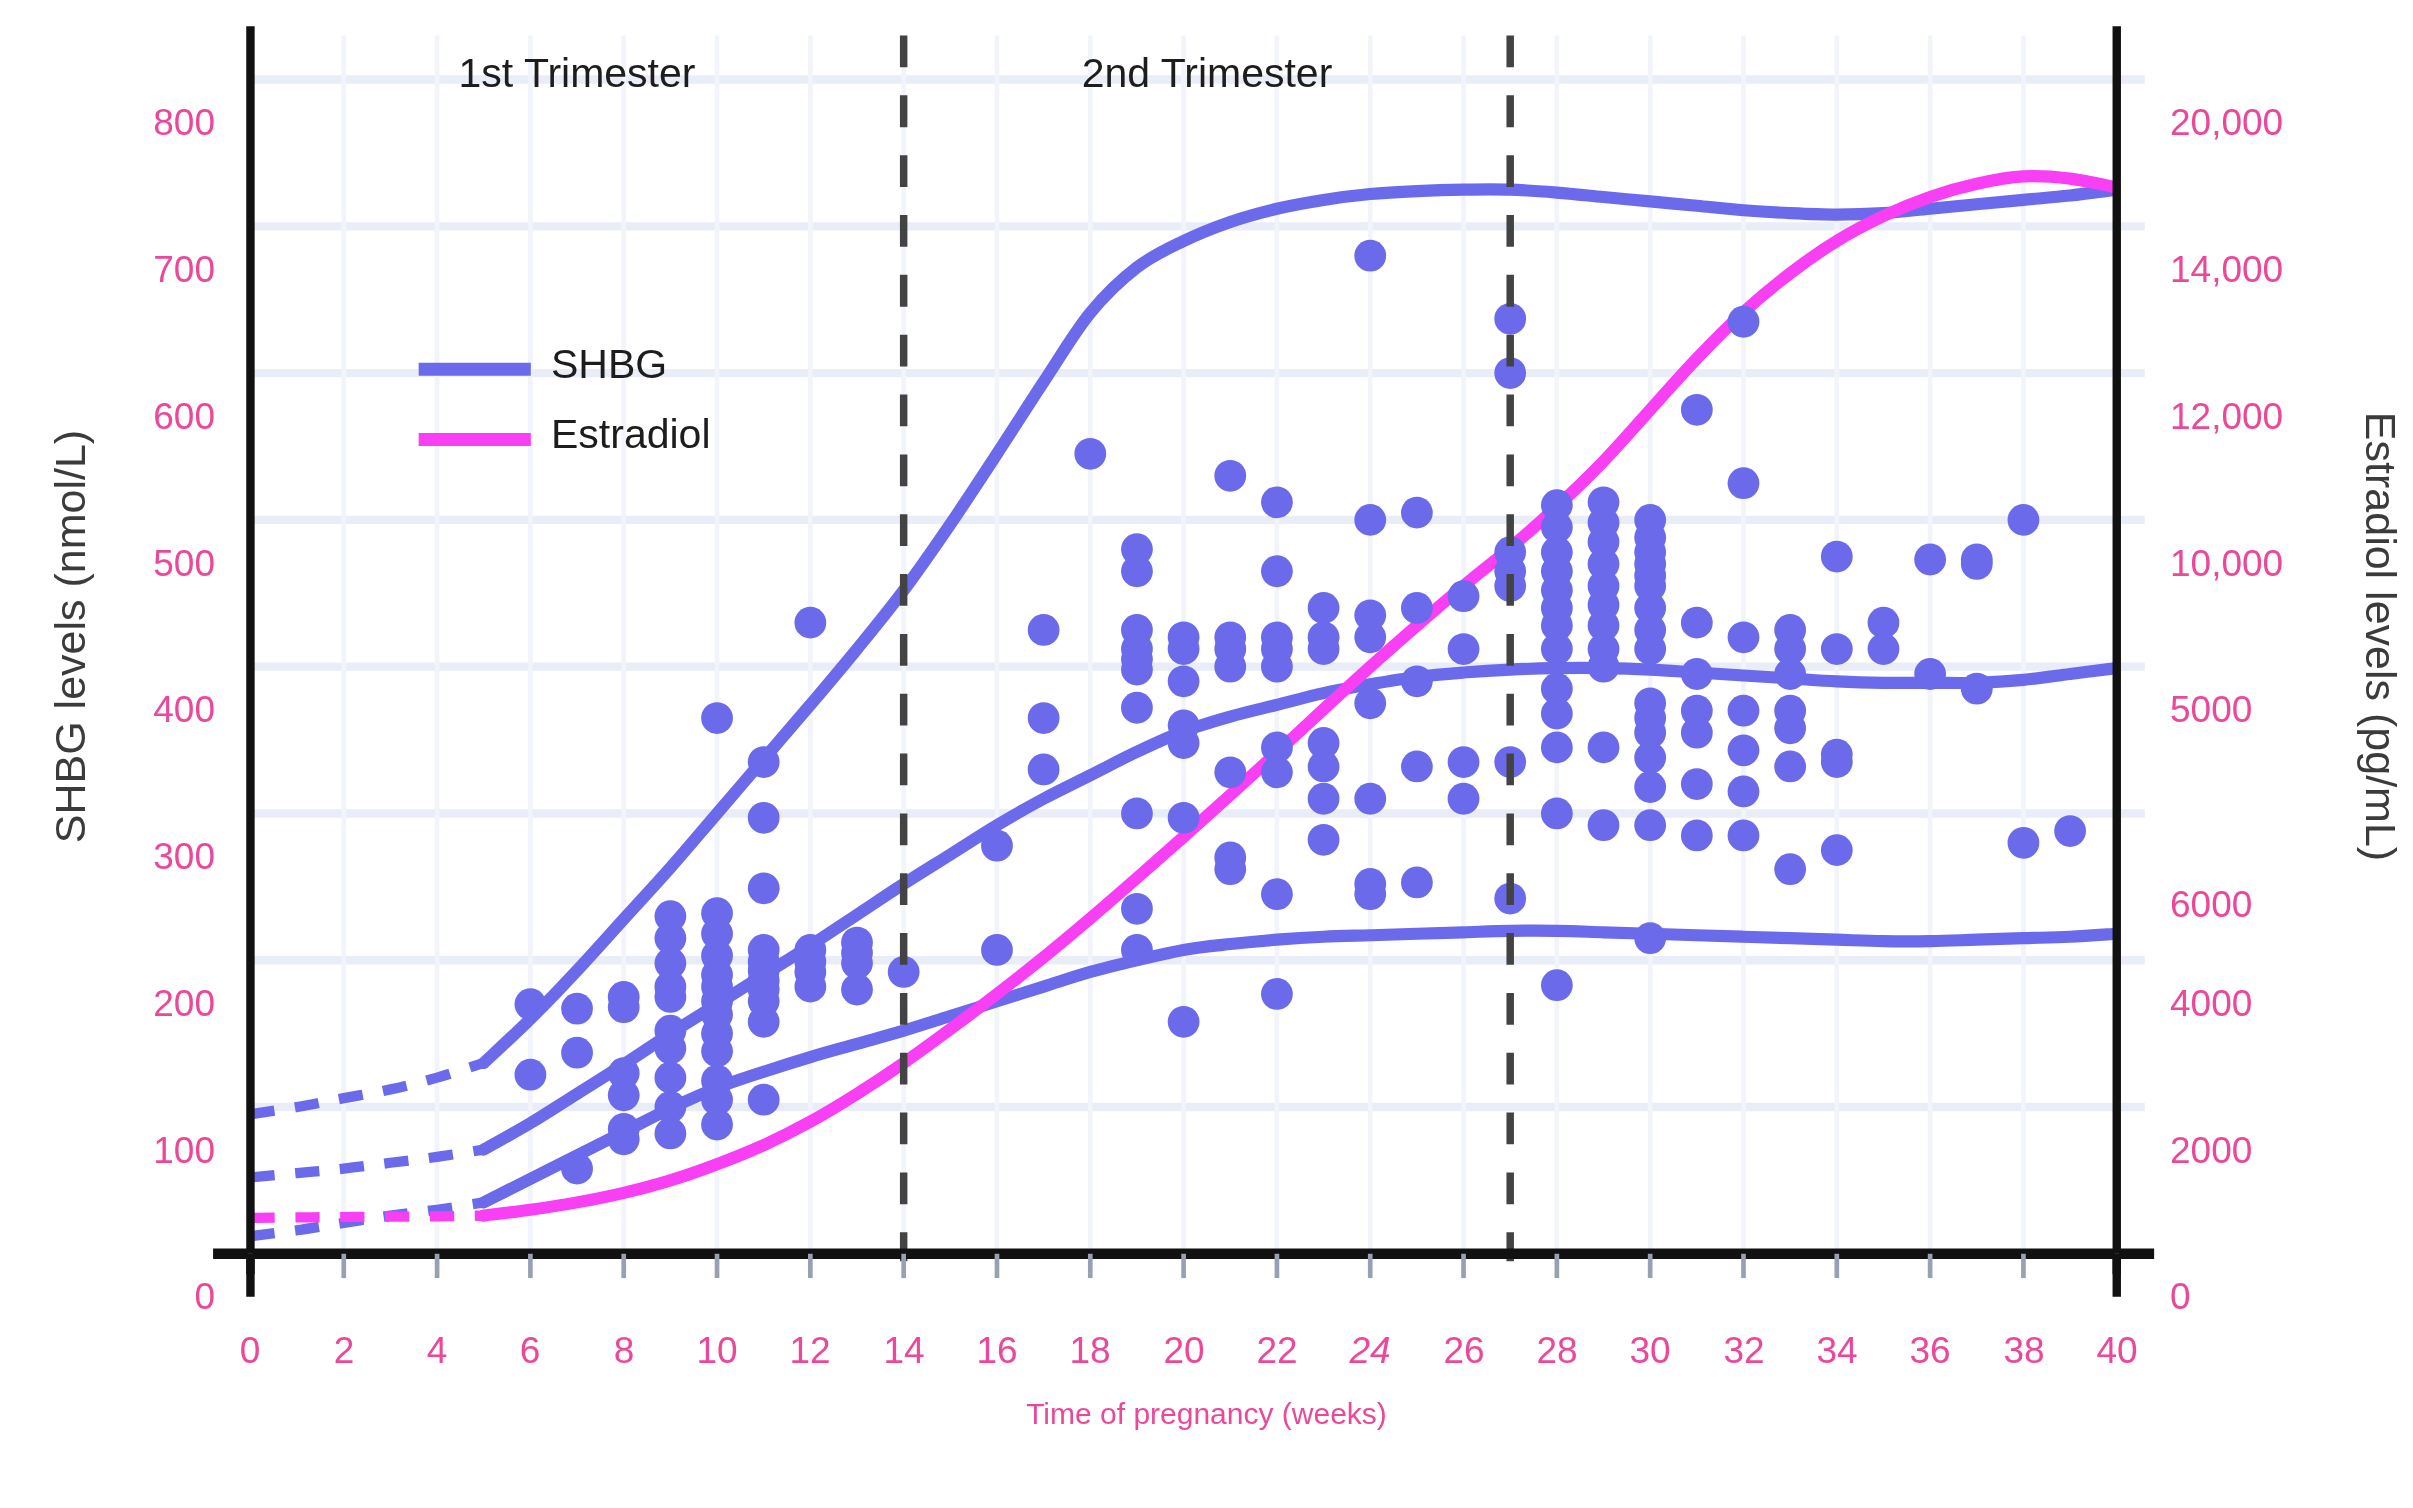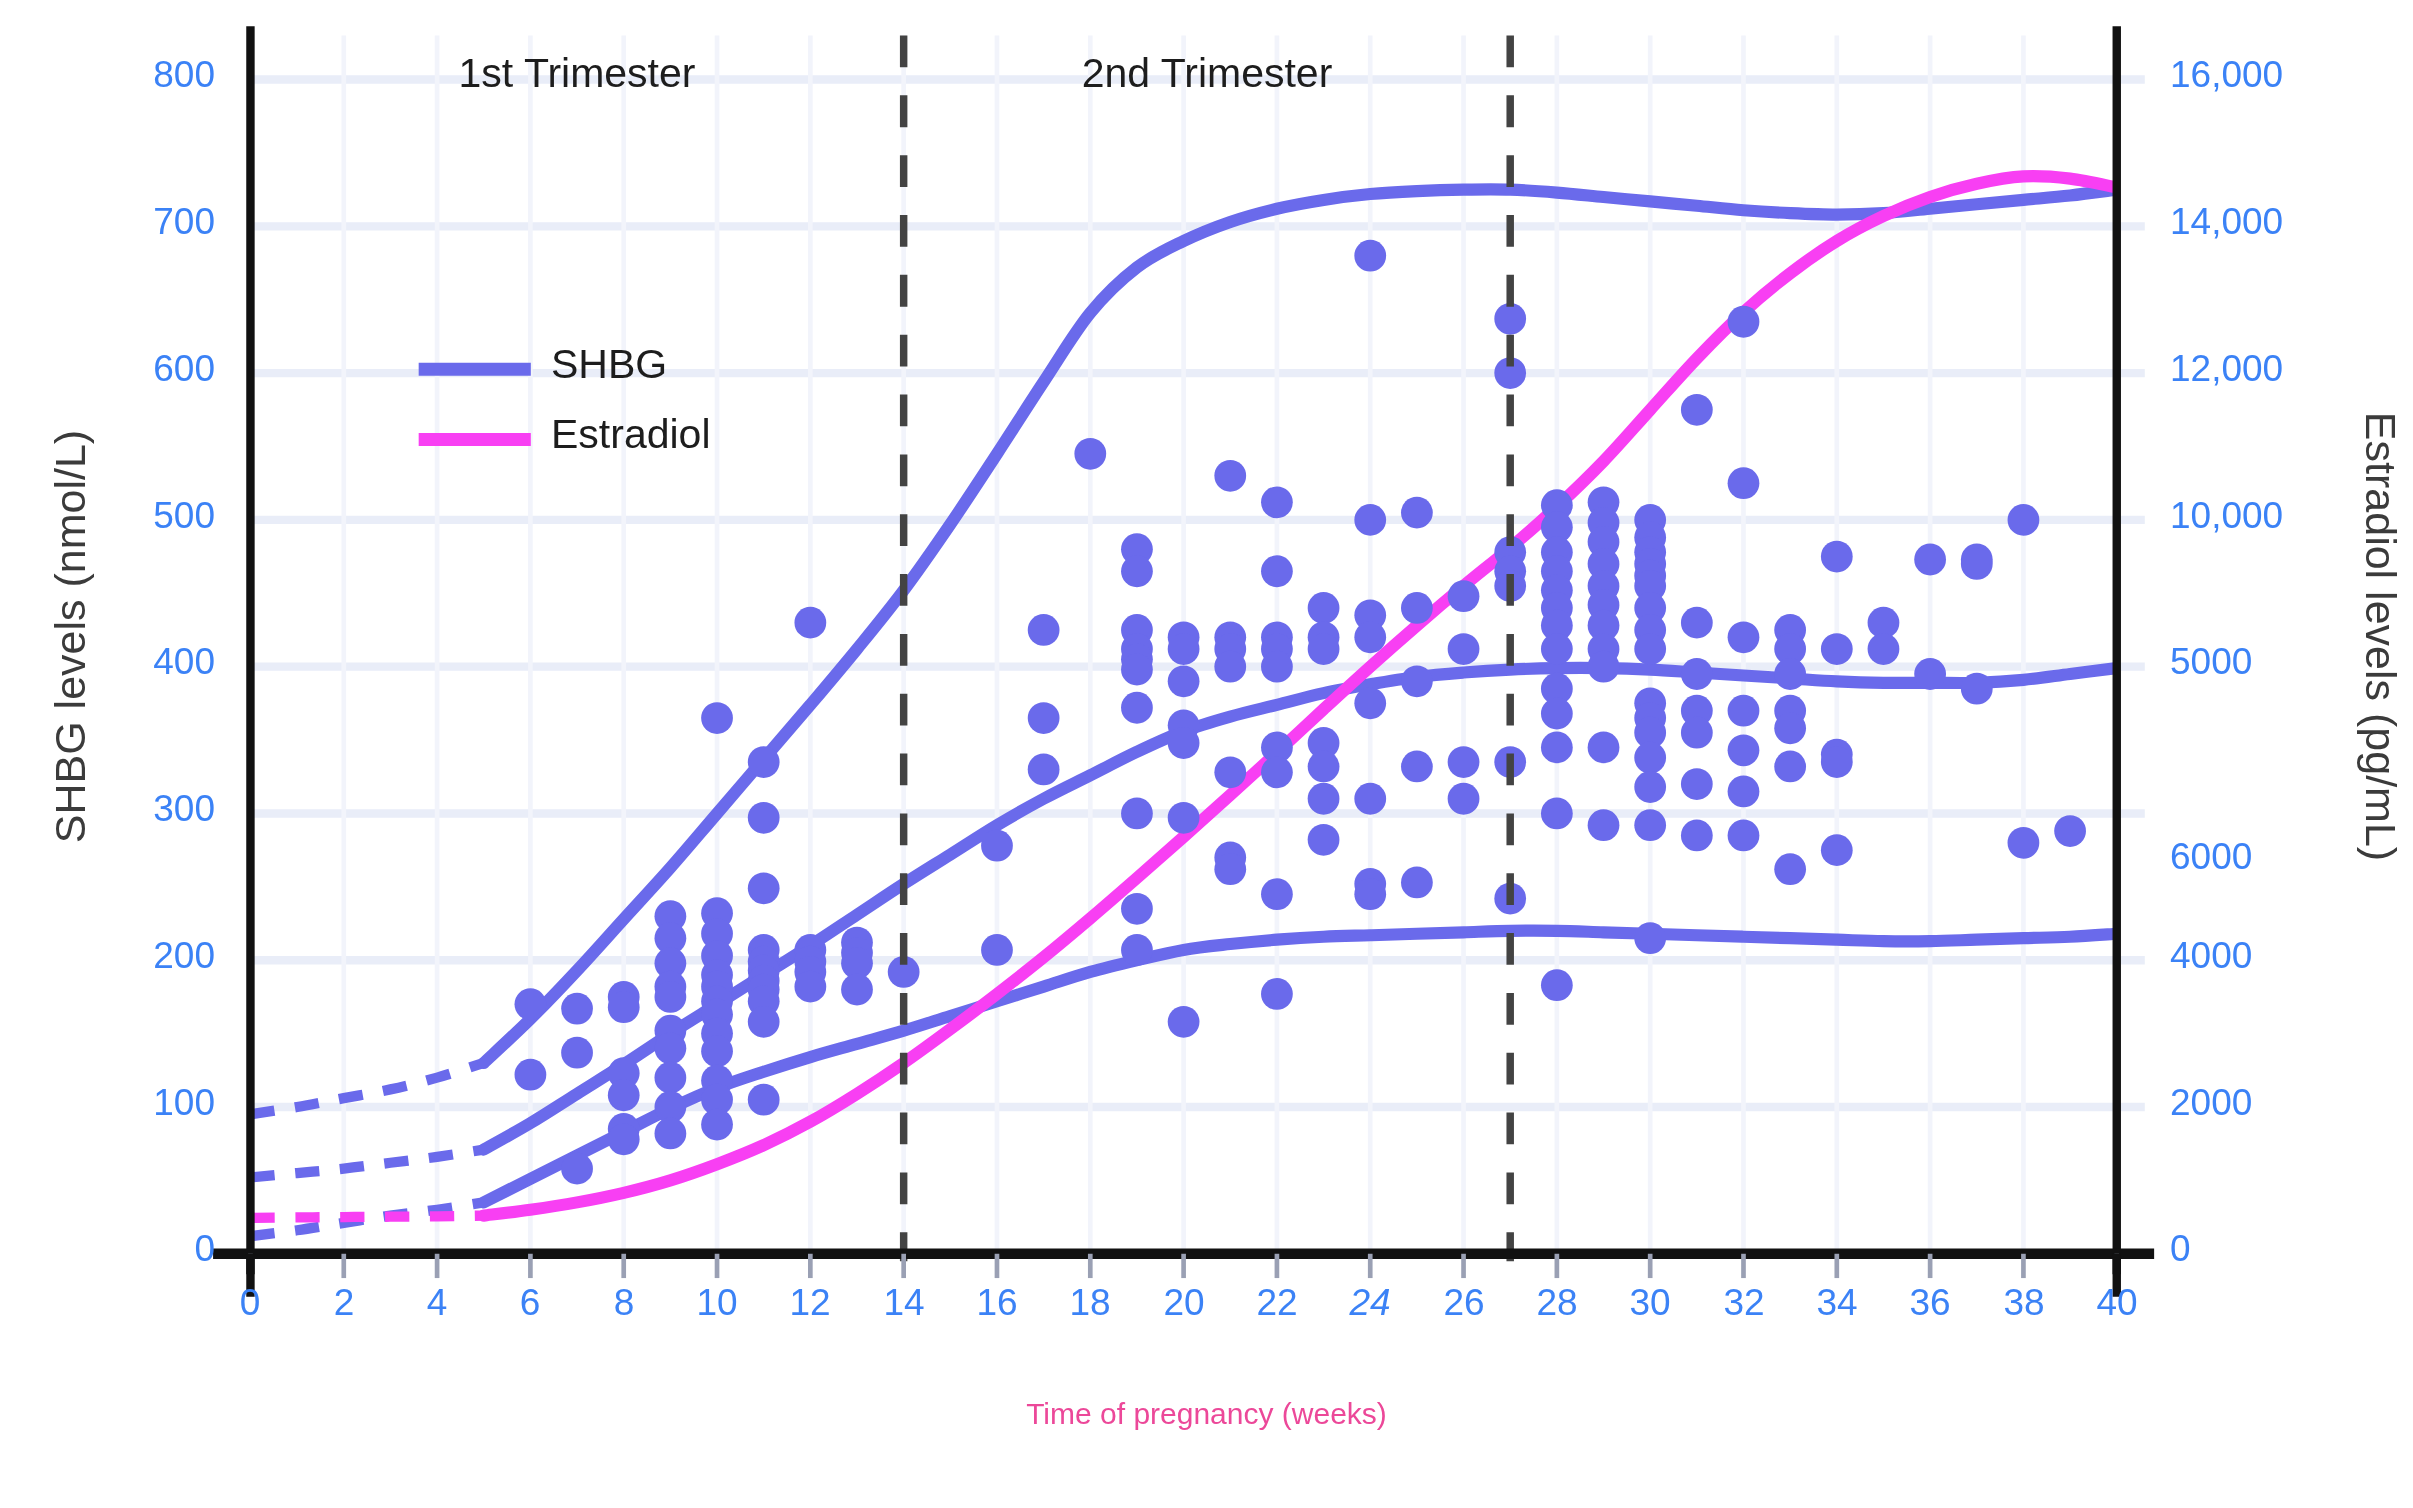--- a/index.html
+++ b/index.html
@@ -50,22 +50,23 @@
     left: 0;
     top: 1397px;
     width: 2413px;
     text-align: center;
     font-size: 30px;
     color: #ec4899;
   }
   .tick-label {
     position: absolute;
     font-size: 37px;
-    color: #3b82f6;
+    color: #ec4899;
     white-space: nowrap;
+    margin-top: 48px;
   }
   .ytick-left { text-align: right; }
   .ytick-right { text-align: left; }
   .xtick { text-align: center; }
   .tri-label {
     position: absolute;
     font-size: 41px;
     color: #1d1d1d;
     text-align: center;
     white-space: nowrap;
@@ -394,21 +395,21 @@
       <div class="tick-label ytick-left" style="left: 56px; top: 201px; width: 159px; text-align: right;">700</div>
       <div class="tick-label ytick-left" style="left: 56px; top: 54px; width: 159px; text-align: right;">800</div>
       <div class="tick-label ytick-right" style="left: 2170px; top: 1228px; width: 215px; text-align: left;">0</div>
       <div class="tick-label ytick-right" style="left: 2170px; top: 1082px; width: 215px; text-align: left;">2000</div>
       <div class="tick-label ytick-right" style="left: 2170px; top: 935px; width: 215px; text-align: left;">4000</div>
       <div class="tick-label ytick-right" style="left: 2170px; top: 836px; width: 215px; text-align: left;">6000</div>
       <div class="tick-label ytick-right" style="left: 2170px; top: 641px; width: 215px; text-align: left;">5000</div>
       <div class="tick-label ytick-right" style="left: 2170px; top: 495px; width: 215px; text-align: left;">10,000</div>
       <div class="tick-label ytick-right" style="left: 2170px; top: 348px; width: 215px; text-align: left;">12,000</div>
       <div class="tick-label ytick-right" style="left: 2170px; top: 201px; width: 215px; text-align: left;">14,000</div>
-      <div class="tick-label ytick-right" style="left: 2170px; top: 54px; width: 215px; text-align: left;">16,000</div>
+      <div class="tick-label ytick-right" style="left: 2170px; top: 54px; width: 215px; text-align: left;">20,000</div>
       <div class="tick-label xtick" style="left: 194px; top: 1282px; width: 112px; text-align: center;">0</div>
       <div class="tick-label xtick" style="left: 288px; top: 1282px; width: 112px; text-align: center;">2</div>
       <div class="tick-label xtick" style="left: 381px; top: 1282px; width: 112px; text-align: center;">4</div>
       <div class="tick-label xtick" style="left: 474px; top: 1282px; width: 112px; text-align: center;">6</div>
       <div class="tick-label xtick" style="left: 568px; top: 1282px; width: 112px; text-align: center;">8</div>
       <div class="tick-label xtick" style="left: 661px; top: 1282px; width: 112px; text-align: center;">10</div>
       <div class="tick-label xtick" style="left: 754px; top: 1282px; width: 112px; text-align: center;">12</div>
       <div class="tick-label xtick" style="left: 848px; top: 1282px; width: 112px; text-align: center;">14</div>
       <div class="tick-label xtick" style="left: 941px; top: 1282px; width: 112px; text-align: center;">16</div>
       <div class="tick-label xtick" style="left: 1034px; top: 1282px; width: 112px; text-align: center;">18</div>

